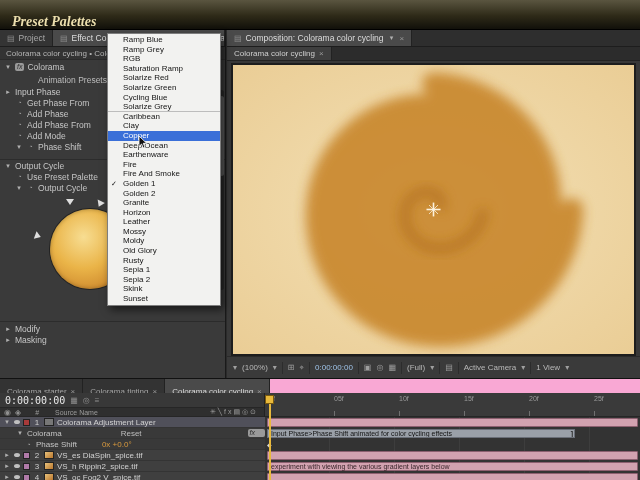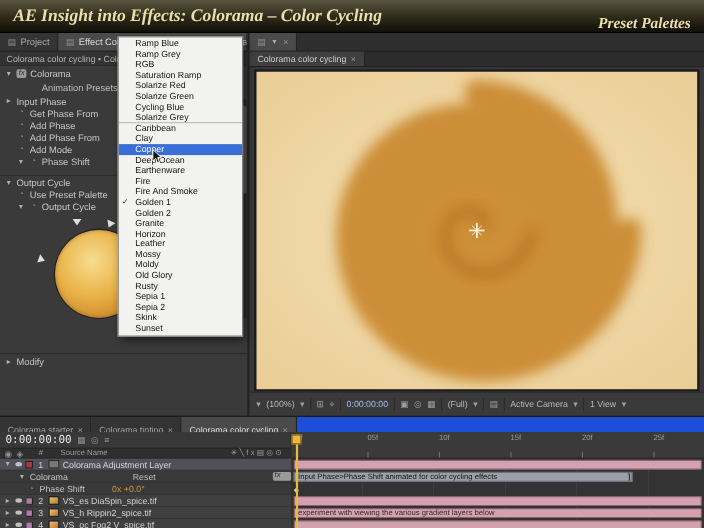--- a/index.html
+++ b/index.html
@@ -60,21 +60,21 @@
 #swirl-wrap{position:relative;width:100%;height:100%;}
 #swirl{display:block;width:100%;height:100%;}
 #comp-toolbar{position:absolute;left:0;bottom:0;width:100%;height:22px;background:#3a3a3a;border-top:1px solid #2a2a2a;
   display:flex;align-items:center;gap:5px;padding:0 6px;font-size:8px;color:#b8b8b8;white-space:nowrap;overflow:hidden;}
 .tbico{font-size:8px;color:#9f9f9f;}
 .tbsep{width:1px;height:12px;background:#2c2c2c;}
 #cv-timecode{color:#9fc3e8;}
 
 
 #timeline{position:absolute;left:0;top:378px;width:640px;height:102px;background:#383838;border-top:1px solid #111;}
-#tl-tabbar{height:26px;background:#1d4ed8;display:flex;border-bottom:1px solid #1d1d1d;}
+#tl-tabbar{height:26px;background:#f9a8d4;display:flex;border-bottom:1px solid #1d1d1d;}
 .tl-tab{display:flex;align-items:center;gap:4px;padding:0 7px;font-size:8px;color:#a5a5a5;background:#333;border-right:1px solid #222;}
 .tl-tab.active{background:#4a4a4a;color:#ddd;}
 #tl-body{position:absolute;left:0;top:14px;right:0;bottom:0;}
 #tl-left{position:absolute;left:0;top:0;width:265px;bottom:0;background:#3b3b3b;border-right:1px solid #222;}
 #tl-controlrow{height:14px;display:flex;align-items:center;gap:5px;padding-left:5px;background:#383838;}
 #tl-timecode{font-family:"DejaVu Sans Mono",monospace;font-size:10px;color:#e8e8e8;}
 .mini-ico{font-size:8px;color:#909090;}
 #tl-header{height:10px;display:flex;align-items:center;gap:4px;background:#2f2f2f;font-size:7px;color:#9b9b9b;padding-left:4px;border-top:1px solid #262626;border-bottom:1px solid #262626;}
 .tl-row{position:absolute;left:0;width:265px;height:11px;display:flex;align-items:center;gap:3px;font-size:8px;color:#d2d2d2;border-bottom:1px solid #343434;background:#3f3f3f;padding-left:3px;white-space:nowrap;overflow:hidden;}
 .tl-row.sel{background:#50505a;}
@@ -95,21 +95,20 @@
 #anno1{position:absolute;left:2px;top:36px;width:308px;height:9px;background:#9aa0a8;border:1px solid #6a6f78;
   font-size:7px;color:#131313;line-height:8px;padding-left:3px;white-space:nowrap;overflow:hidden;display:flex;justify-content:space-between;}
 #anno1 .bracket{color:#222;font-weight:bold;padding-right:1px;}
 #anno2{position:absolute;left:6px;top:70px;font-size:7px;color:#3a262c;z-index:4;white-space:nowrap;}
 .kf{position:absolute;font-size:6px;color:#d8d8d8;z-index:4;}
 </style>
 </head>
 <body>
 
 <div id="titlebar">
-  <span class="t-left">AE Insight into Effects: Colorama – Color Cycling</span>
   <span class="t-right">Preset Palettes</span>
 </div>
 
 <div id="ec-panel">
   <div class="tabbar">
     <div class="tab">
       <span class="panel-icon">▤</span>
       <span>Project</span>
     </div>
     <div class="tab active" style="flex:1;">
@@ -178,20 +177,24 @@
     <span class="tri" style="left:34px;top:40px;transform:rotate(-70deg);"></span>
   </div>
 
 
   <div class="ecdiv2"></div>
 
   <div class="r">
     <span class="tw">▸</span>
     <span>Modify</span>
   </div>
+  <div class="r">
+    <span class="tw">▸</span>
+    <span>Masking</span>
+  </div>
 
   <div id="ec-scroll">
       <div class="thumb"></div>
     </div>
 </div>
 
 <div id="preset-menu">
 
     <div class="menu-item">
       
@@ -336,20 +339,21 @@
 <div id="menu-cursor" style="position:absolute;left:138px;top:135px;z-index:70;">
   <svg width="10" height="14" viewBox="0 0 10 14">
       <path d="M1,1 L1,11.5 L3.6,9 L5.2,13 L6.9,12.2 L5.3,8.3 L8.7,8.3 Z" fill="#111" stroke="#fff" stroke-width="0.8"></path>
     </svg>
 </div>
 
 <div id="comp-panel">
   <div class="tabbar">
     <div class="tab active">
       <span class="panel-icon">▤</span>
+      <span>Composition: Colorama color cycling</span>
       <span class="tw">▾</span>
       <span class="x">×</span>
     </div>
     <div style="flex:1;background:#2e2e2e;"></div>
   </div>
   <div id="viewer-strip">
     <div id="viewer-tab">
       <span>Colorama color cycling</span>
       <span class="x">×</span>
     </div>

